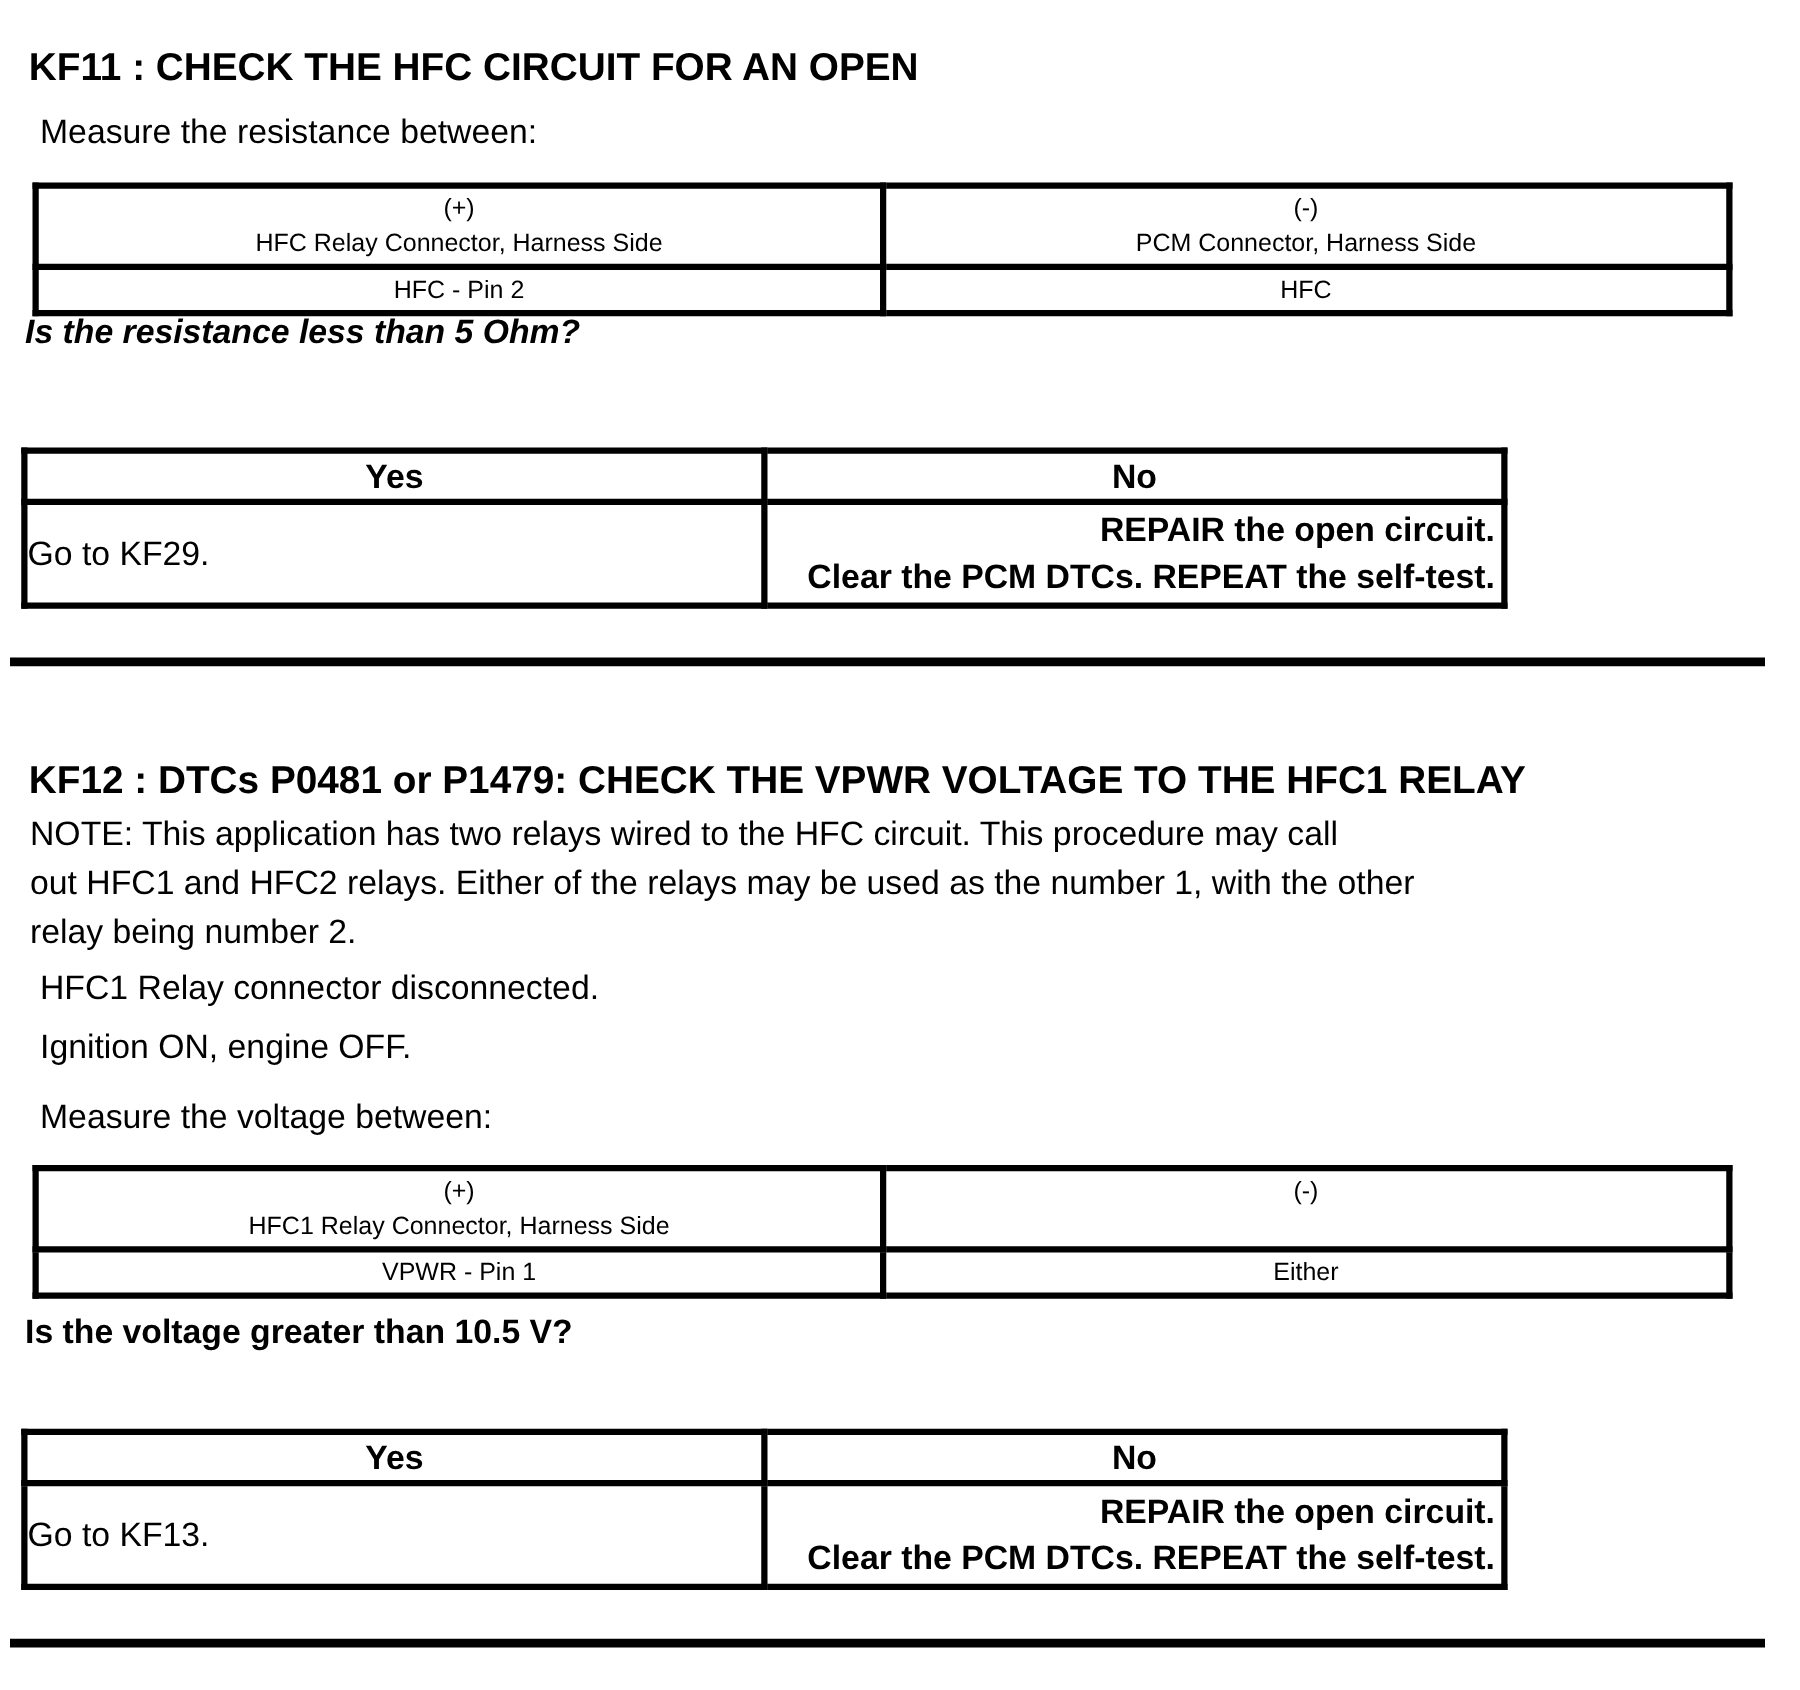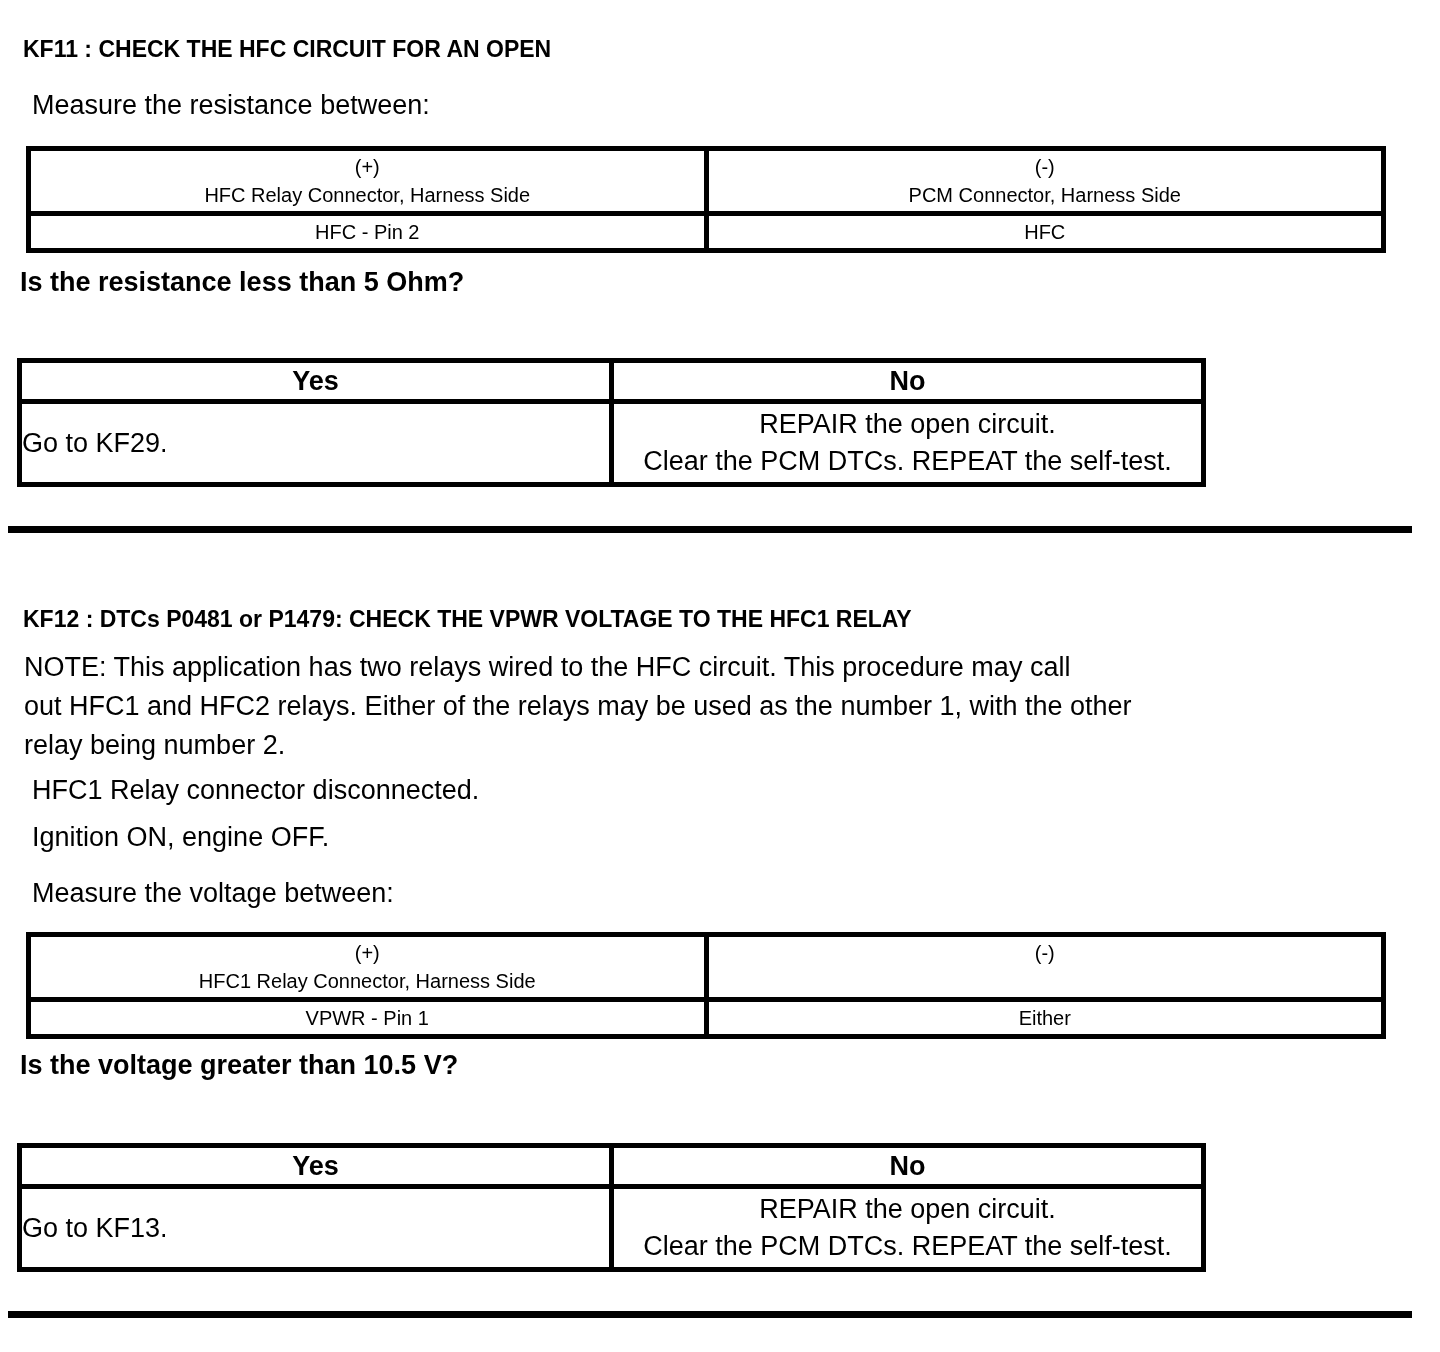--- a/index.html
+++ b/index.html
@@ -9,21 +9,21 @@
     width: 1440px;
     height: 1352px;
     background: #ffffff;
     color: #000000;
     font-family: "Liberation Sans", "DejaVu Sans", sans-serif;
     overflow: hidden;
   }
   .heading {
     position: absolute;
     left: 23px;
-    font-size: 23px;
+    font-size: 31px;
     font-weight: bold;
     white-space: nowrap;
   }
   .body-text {
     position: absolute;
     left: 20px;
     font-size: 27px;
     white-space: nowrap;
     margin-left: 12px;
   }
@@ -69,24 +69,25 @@
     font-weight: bold;
     text-align: center;
     vertical-align: middle;
     height: 41px;
   }
   .dt-yes {
     vertical-align: middle;
     height: 77px;
   }
   .dt-no {
-    text-align: center;
+    text-align: right;
     vertical-align: middle;
     padding: 2px 5px;
     line-height: 37px;
+    font-weight: bold;
   }
   .divider {
     position: absolute;
     left: 8px;
     width: 1404px;
     height: 7px;
     background: #000000;
   }
 </style>
 </head>
@@ -110,21 +111,21 @@
         <div>PCM Connector, Harness Side</div>
       </td>
     </tr>
     <tr class="mt-values">
       <td>HFC - Pin 2</td>
       <td>HFC</td>
     </tr>
   </tbody>
     </table>
 
-  <div class="question" style="top: 267px;">Is the resistance less than 5 Ohm?</div>
+  <div class="question" style="top: 250px; font-style: italic;">Is the resistance less than 5 Ohm?</div>
 
   <table class="dtable" style="top: 358px;">
     <tbody>
         <tr>
       <td class="dt-head">Yes</td>
       <td class="dt-head">No</td>
     </tr>
     <tr>
       <td class="dt-yes">Go to KF29.</td>
       <td class="dt-no">

